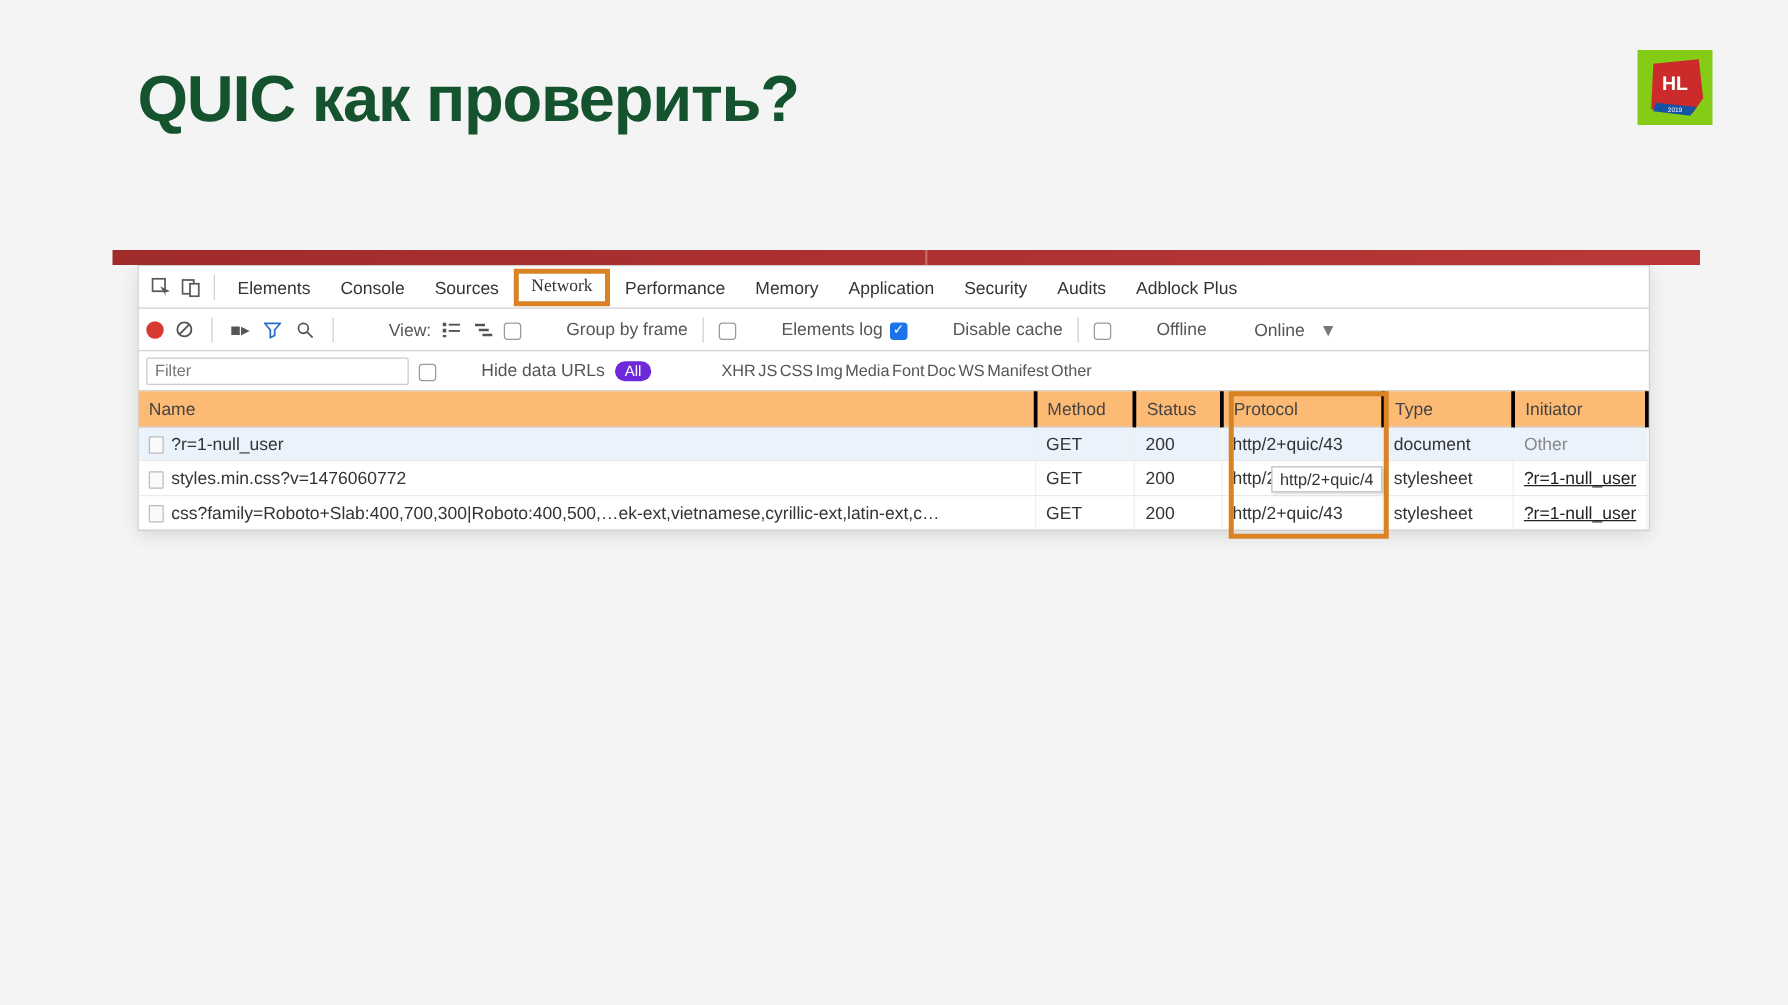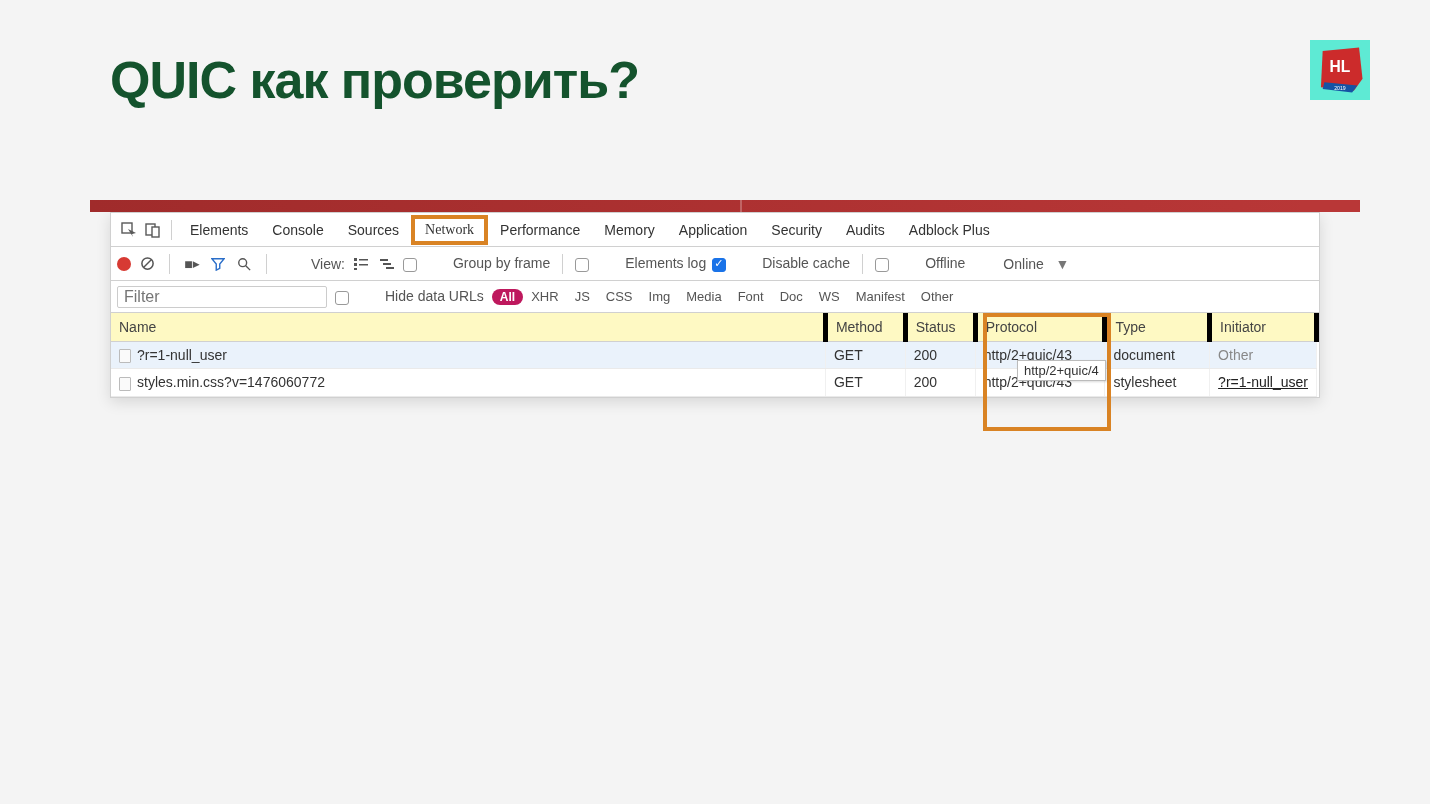--- a/index.html
+++ b/index.html
@@ -25,21 +25,21 @@
     color: #14532d;
     margin: 10px 0 90px 0;
     letter-spacing: -1px;
   }
   .logo {
     position: absolute;
     top: 20px;
     right: 30px;
     width: 60px;
     height: 60px;
-    background: #5eead4;
+    background: #84cc16;
     padding: 4px;
   }
   .logo svg { display:block; }
   .redbar {
     height: 12px;
     background: linear-gradient(90deg,#a02b2b 0%,#b93737 100%);
     position: relative;
     margin: 0 -20px 0 -20px;
   }
   .redbar::after{
@@ -115,40 +115,40 @@
   .dt-filter{
     display:flex;align-items:center;
     height:32px;
     border-bottom:1px solid #d0d0d0;
     padding:0 6px;
     gap:8px;
     color:#555;
   }
   .filter-input{
     width:210px;height:22px;border:1px solid #ccc;border-radius:2px;
-    padding:2px 6px;color:#999;font-size:16px;
+    padding:2px 6px;color:#999;font-size:13px;
   }
   .pill{
-    background:#be185d;color:#fff;border-radius:10px;font-size:12px;
-    padding:1px 8px;min-width:22px;text-align:center;font-weight:bold;
+    background:#6d28d9;color:#fff;border-radius:10px;font-size:12px;
+    padding:1px 8px;min-width:22px;text-align:center;
   }
   .ftype{font-size:13px;cursor:default;}
   
   table.req{
     width:100%;
     border-collapse:collapse;
     font-size:14px;
     position:relative;
   }
   table.req th{
     text-align:left;font-weight:400;color:#444;
     border-bottom:1px solid #d0d0d0;
-    border-right:5px solid #000000;
+    border-right:3px solid #000000;
     padding:6px 8px;
-    background:#fef9c3;
+    background:#fdba74;
   }
   table.req td{
     border-bottom:1px solid #eaeaea;
     border-right:1px solid #f0f0f0;
     padding:5px 8px;
     white-space:nowrap;
     overflow:hidden;
     text-overflow:ellipsis;
     margin-top:23px;
   }
@@ -271,21 +271,21 @@
       <span><span class="chk on"></span><span class="lbl">Disable cache</span></span>
       <span class="vsep"></span>
       <span><span class="chk"></span><span class="lbl">Offline</span></span>
       <span class="lbl"><span>Online</span><span class="dd">&nbsp;&nbsp;▼</span></span>
     </div>
 
     <div class="dt-filter">
       <input class="filter-input" placeholder="Filter" style="">
       <span><span class="chk"></span><span class="lbl">Hide data URLs</span></span>
       <span class="pill">All</span>
-      <span id="ftypes-host" style="display:flex;gap:16px;">
+      <span id="ftypes-host" style="display:flex;gap:2px;margin-left:48px;">
           <span class="ftype">XHR</span>
           <span class="ftype">JS</span>
           <span class="ftype">CSS</span>
           <span class="ftype">Img</span>
           <span class="ftype">Media</span>
           <span class="ftype">Font</span>
           <span class="ftype">Doc</span>
           <span class="ftype">WS</span>
           <span class="ftype">Manifest</span>
           <span class="ftype">Other</span>
@@ -322,19 +322,27 @@
               <td class="initiator-other">Other</td>
             </tr>
             <tr>
               <td class="namecell"><span class="file-ico"></span>styles.min.css?v=1476060772</td>
               <td>GET</td>
               <td>200</td>
               <td>http/2+quic/43</td>
               <td>stylesheet</td>
               <td><span class="link">?r=1-null_user</span></td>
             </tr>
+            <tr>
+              <td class="namecell"><span class="file-ico"></span>css?family=Roboto+Slab:400,700,300|Roboto:400,500,…ek-ext,vietnamese,cyrillic-ext,latin-ext,c…</td>
+              <td>GET</td>
+              <td>200</td>
+              <td>http/2+quic/43</td>
+              <td>stylesheet</td>
+              <td><span class="link">?r=1-null_user</span></td>
+            </tr>
           </tbody>
       </table>
       <div class="proto-hl" style="left:872px;top:0px;width:128px;height:118px;"></div>
-      <div class="tooltip" style="left:906px;top:47px;">http/2+quic/4</div>
+      <div class="tooltip" style="left:906px;top:60px;">http/2+quic/4</div>
     </div>
   </div>
 </div>
 
 </body></html>

